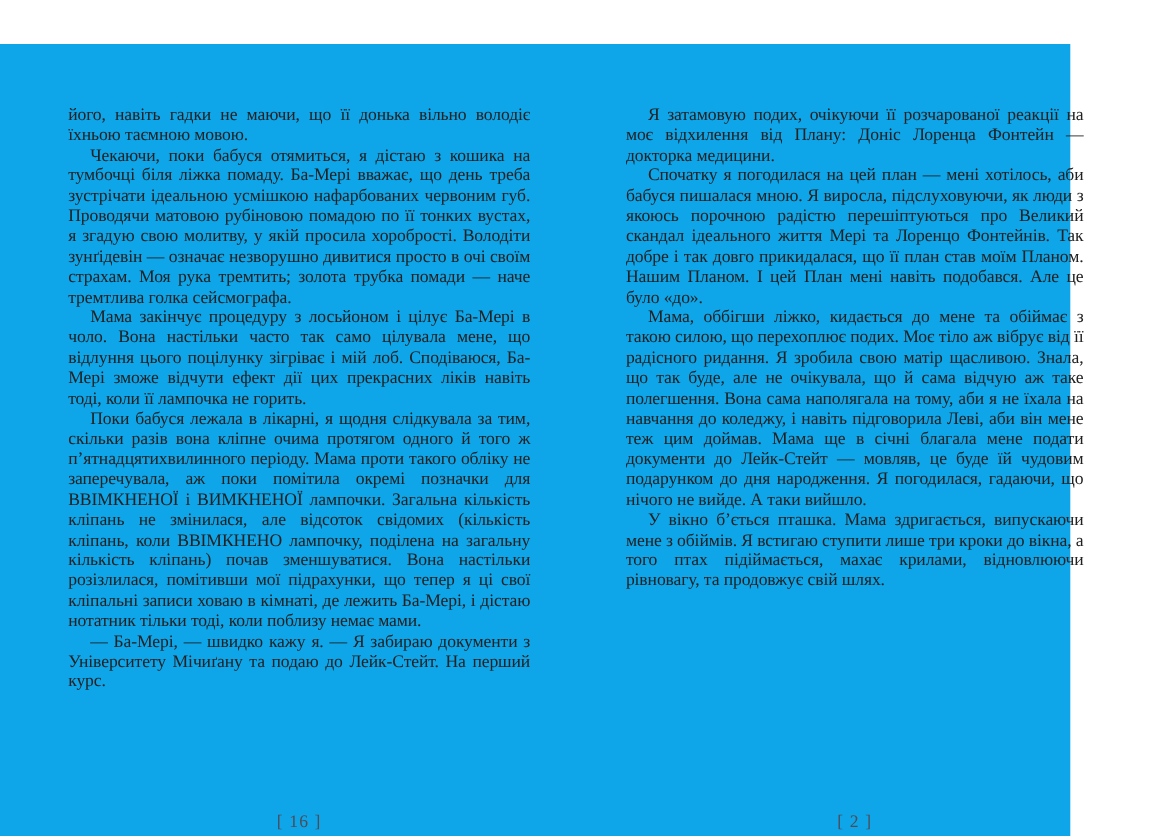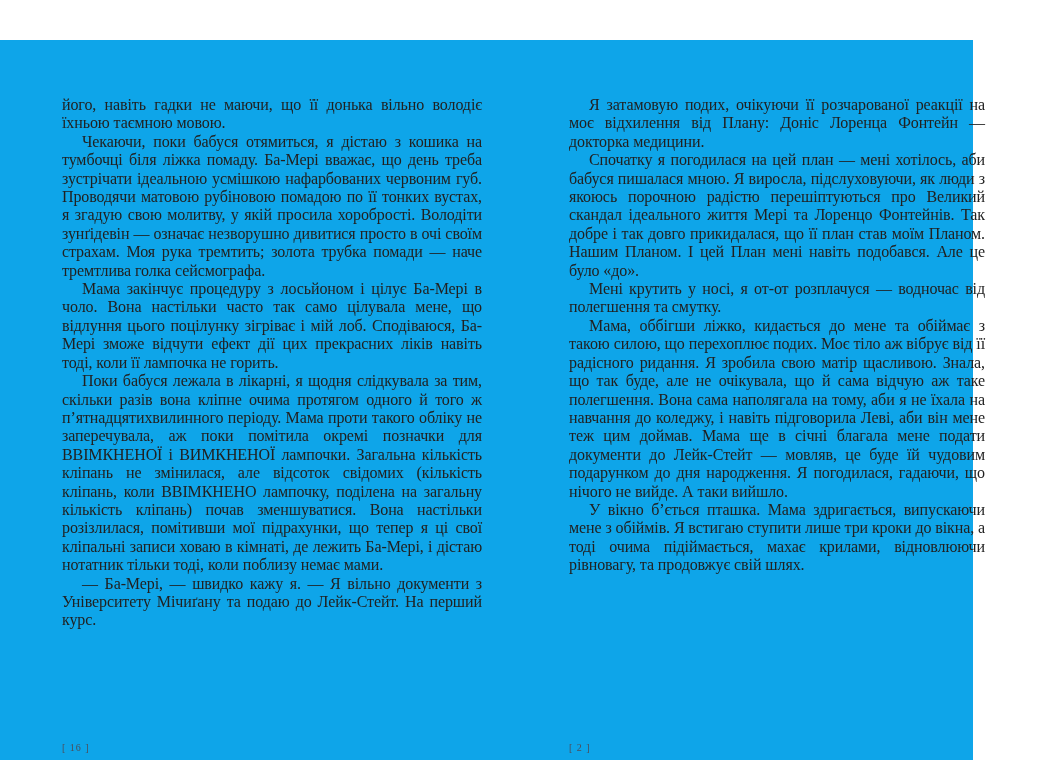--- a/index.html
+++ b/index.html
@@ -30,47 +30,46 @@
     font-size: 16px;
     line-height: 18.4px;
     color: #212121;
     text-align: justify;
     letter-spacing: -0.1px;
   }
   .page-column p.ind { text-indent: 20px; }
   .pagenum {
     position: absolute;
     top: 702px;
-    text-align: left;
-    font-size: 10px;
+    text-align: center;
+    font-size: 16px;
     line-height: 12px;
     color: #4d4d58;
     letter-spacing: 1px;
     font-family: "Liberation Serif", serif;
   }
   .pagenum.left  { left: 62px;  width: 420px; }
   .pagenum.right { left: 569px; width: 416px; }
 </style>
 </head>
 <body>
 
 <div class="spread">
 
   <div class="page-column left">
     <p>його, навіть гадки не маючи, що її донька вільно володіє їхньою таємною мовою.</p>
     <p class="ind">Чекаючи, поки бабуся отямиться, я дістаю з кошика на тумбочці біля ліжка помаду. Ба-Мері вважає, що день треба зустрічати ідеальною усмішкою нафарбованих червоним губ. Проводячи матовою рубіновою помадою по її тонких вустах, я згадую свою молитву, у якій просила хоробрості. Володіти зунґідевін — означає незворушно дивитися просто в очі своїм страхам. Моя рука тремтить; золота трубка помади — наче тремтлива голка сейсмографа.</p>
     <p class="ind">Мама закінчує процедуру з лосьйоном і цілує Ба-Мері в чоло. Вона настільки часто так само цілувала мене, що відлуння цього поцілунку зігріває і мій лоб. Сподіваюся, Ба-Мері зможе відчути ефект дії цих прекрасних ліків навіть тоді, коли її лампочка не горить.</p>
     <p class="ind">Поки бабуся лежала в лікарні, я щодня слідкувала за тим, скільки разів вона кліпне очима протягом одного й того ж п’ятнадцятихвилинного періоду. Мама проти такого обліку не заперечувала, аж поки помітила окремі позначки для ВВІМКНЕНОЇ і ВИМКНЕНОЇ лампочки. Загальна кількість кліпань не змінилася, але відсоток свідомих (кількість кліпань, коли ВВІМКНЕНО лампочку, поділена на загальну кількість кліпань) почав зменшуватися. Вона настільки розізлилася, помітивши мої підрахунки, що тепер я ці свої кліпальні записи ховаю в кімнаті, де лежить Ба-Мері, і дістаю нотатник тільки тоді, коли поблизу немає мами.</p>
-    <p class="ind">— Ба-Мері, — швидко кажу я. — Я вільно документи з Університету Мічиґану та подаю до Лейк-Стейт. На перший курс.</p>
+    <p class="ind">— Ба-Мері, — швидко кажу я. — Я забираю документи з Університету Мічиґану та подаю до Лейк-Стейт. На перший курс.</p>
   </div>
 
   <div class="page-column right">
     <p class="ind">Я затамовую подих, очікуючи її розчарованої реакції на моє відхилення від Плану: Доніс Лоренца Фонтейн — докторка медицини.</p>
     <p class="ind">Спочатку я погодилася на цей план — мені хотілось, аби бабуся пишалася мною. Я виросла, підслуховуючи, як люди з якоюсь порочною радістю перешіптуються про Великий скандал ідеального життя Мері та Лоренцо Фонтейнів. Так добре і так довго прикидалася, що її план став моїм Планом. Нашим Планом. І цей План мені навіть подобався. Але це було «до».</p>
-    <p class="ind">Мені крутить у носі, я от-от розплачуся — водночас від полегшення та смутку.</p>
     <p class="ind">Мама, оббігши ліжко, кидається до мене та обіймає з такою силою, що перехоплює подих. Моє тіло аж вібрує від її радісного ридання. Я зробила свою матір щасливою. Знала, що так буде, але не очікувала, що й сама відчую аж таке полегшення. Вона сама наполягала на тому, аби я не їхала на навчання до коледжу, і навіть підговорила Леві, аби він мене теж цим доймав. Мама ще в січні благала мене подати документи до Лейк-Стейт — мовляв, це буде їй чудовим подарунком до дня народження. Я погодилася, гадаючи, що нічого не вийде. А таки вийшло.</p>
-    <p class="ind">У вікно б’ється пташка. Мама здригається, випускаючи мене з обіймів. Я встигаю ступити лише три кроки до вікна, а тоді очима підіймається, махає крилами, відновлюючи рівновагу, та продовжує свій шлях.</p>
+    <p class="ind">У вікно б’ється пташка. Мама здригається, випускаючи мене з обіймів. Я встигаю ступити лише три кроки до вікна, а того птах підіймається, махає крилами, відновлюючи рівновагу, та продовжує свій шлях.</p>
   </div>
 
   <div class="pagenum left">[ 16 ]</div>
   <div class="pagenum right">[ 2 ]</div>
 
 </div>
 
 </body></html>

